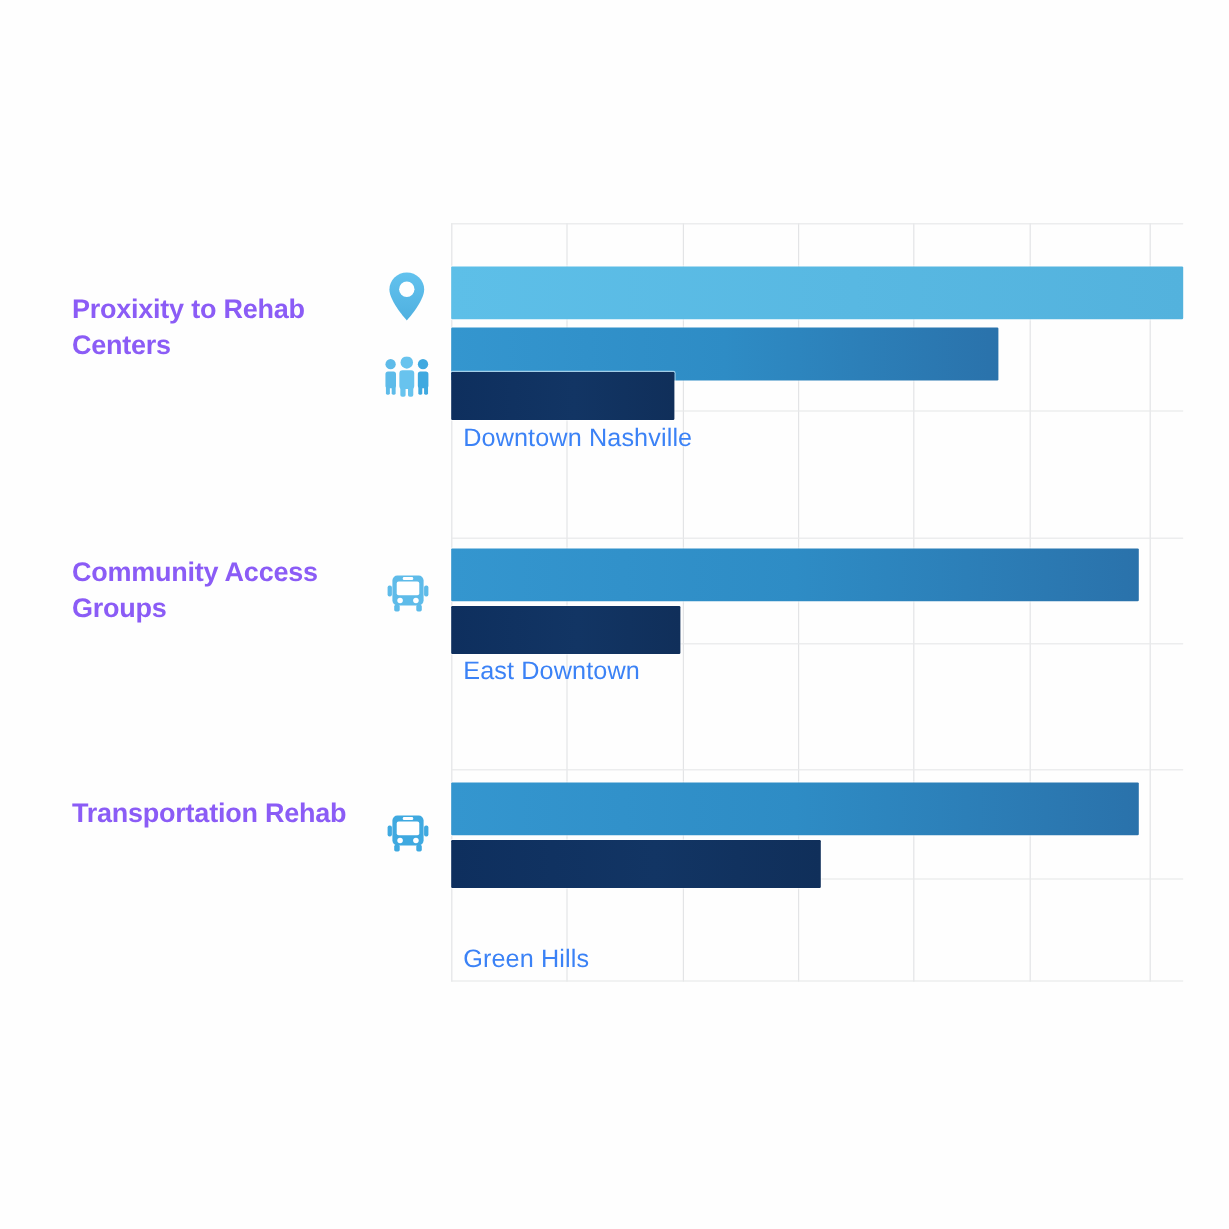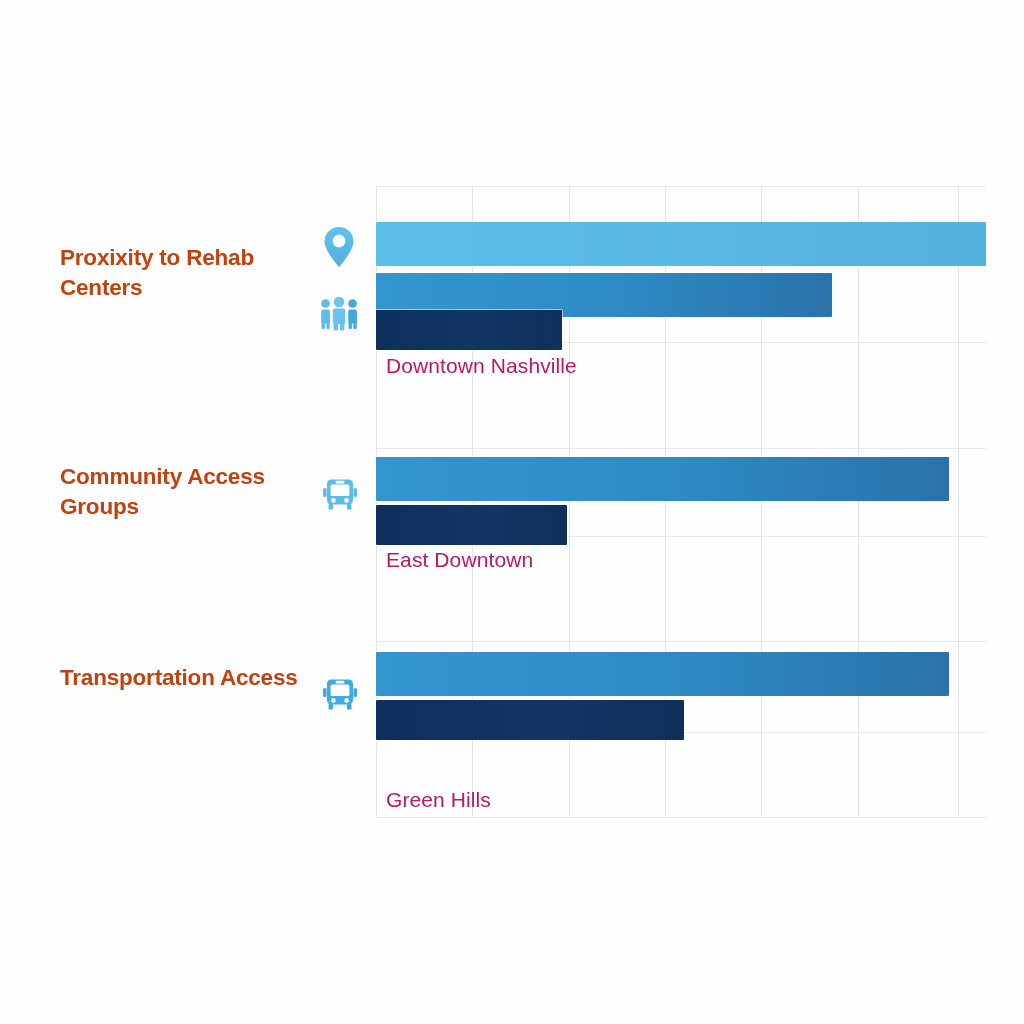--- a/index.html
+++ b/index.html
@@ -63,34 +63,34 @@
   }
   .bar-navy {
     background: linear-gradient(90deg, #0e2f5e 0%, #123564 55%, #102f5a 100%);
   }
 
   
   .cat-label {
     position: absolute;
     left: 386px;
     font-size: 21px;
-    color: #be185d;
+    color: #3b82f6;
     font-family: "Liberation Sans", sans-serif;
     white-space: nowrap;
     letter-spacing: 0.1px;
   }
 
   
   .row-title {
     position: absolute;
     left: 60px;
     width: 250px;
     font-size: 22.5px;
     font-weight: bold;
-    color: #c2410c;
+    color: #8b5cf6;
     line-height: 30px;
     letter-spacing: -0.2px;
   }
 
   
   .icon-slot {
     position: absolute;
     width: 40px;
     height: 40px;
   }
@@ -129,21 +129,21 @@
     <div class="bar bar-medium" style="top:466px; height:44px; width:573px;"></div>
     <div class="bar bar-navy" style="top:514px; height:40px; width:308px;"></div>
   </div>
 
   <div class="cat-label" style="top:354px;">Downtown Nashville</div>
   <div class="cat-label" style="top:548px;">East Downtown</div>
   <div class="cat-label" style="top:788px;">Green Hills</div>
 
   <div class="row-title" style="top:243px;">Proxixity to Rehab Centers</div>
   <div class="row-title" style="top:462px;">Community Access Groups</div>
-  <div class="row-title" style="top:663px;">Transportation Access</div>
+  <div class="row-title" style="top:663px;">Transportation Rehab</div>
 
   <div class="icon-slot" style="left:320px; top:225px; width:38px; height:44px;">
     <svg width="38" height="44" viewBox="0 0 38 44" aria-hidden="true">
       <defs>
         <linearGradient id="gPin" x1="0" y1="0" x2="0" y2="1">
           <stop offset="0%" stop-color="#62c2ee"></stop>
           <stop offset="100%" stop-color="#4fb0e0"></stop>
         </linearGradient>
       </defs>
       <path d="M19 2 C11 2 4.5 8.4 4.5 16.2 C4.5 26 19 42 19 42 C19 42 33.5 26 33.5 16.2 C33.5 8.4 27 2 19 2 Z" fill="url(#gPin)"></path>

